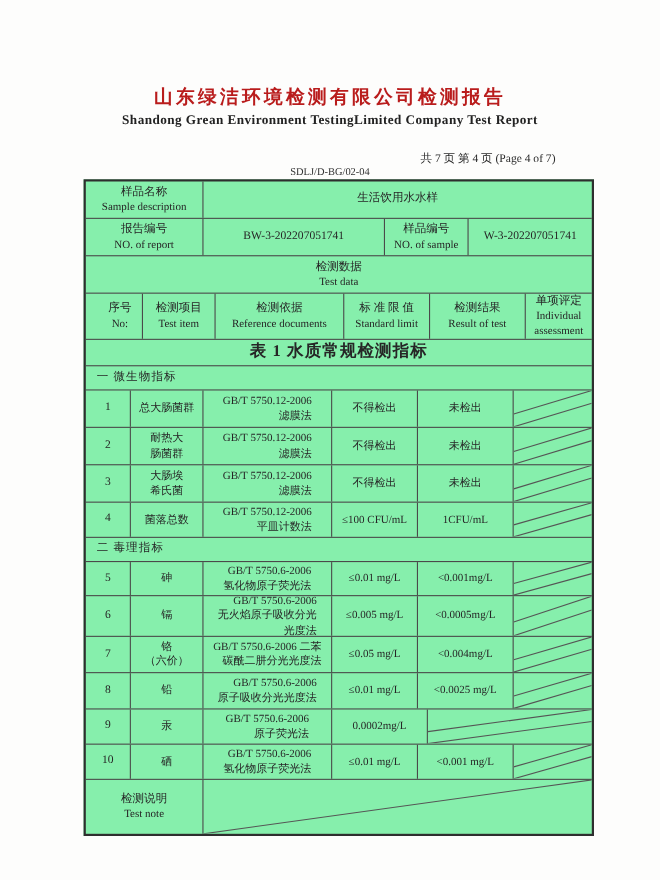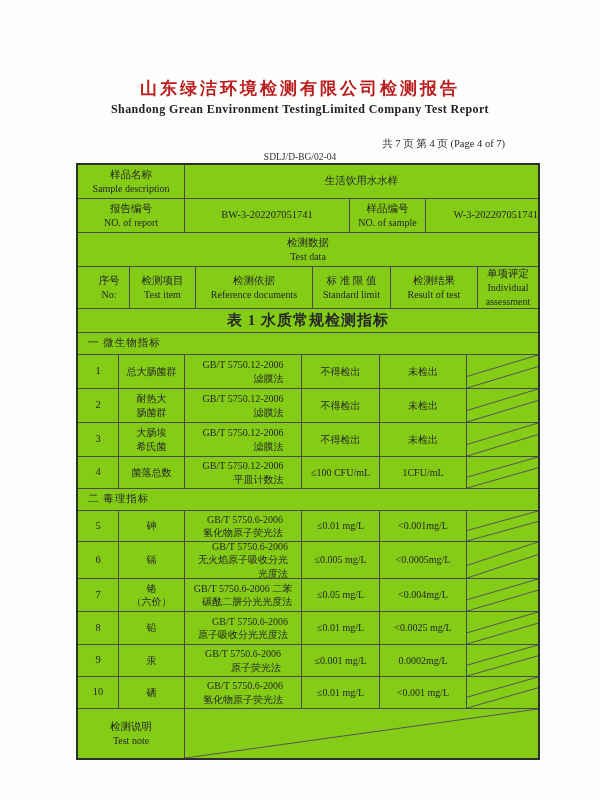--- a/index.html
+++ b/index.html
@@ -11,21 +11,21 @@
   .doc-title { position:absolute; top:77px; left:0; width:100%; text-align:center;
                font-size:17px; font-weight:bold; letter-spacing:3px; color:#b91c1c; }
   .doc-subtitle { position:absolute; top:102px; left:0; width:100%; text-align:center;
                   font-size:12px; font-weight:bold; letter-spacing:0.4px; color:#222; }
   .doc-code { position:absolute; top:119px; left:0; width:100%; text-align:center;
               font-size:9.5px; color:#333;margin-top:33px; }
   .page-info { position:absolute; top:137px; right:95px; font-size:10.5px; color:#2a2a2a; }
 
   
   .tbl { position:absolute; left:76px; top:163px; width:464px; height:597px;
-         border:2px solid #2e2e2e; display:flex; flex-direction:column; background:#84cc16; }
+         border:2px solid #2e2e2e; display:flex; flex-direction:column; background:#86efac; }
   .r { display:flex; flex-shrink:0; border-bottom:1px solid #4a4a4a; }
   .r:last-child { border-bottom:none; }
   .c { border-right:1px solid #4a4a4a; display:flex; flex-direction:column;
        align-items:center; justify-content:center; text-align:center;
        font-size:10px; line-height:1.35; position:relative; overflow:hidden; }
   .c:last-child { border-right:none; }
   .pre { white-space:pre-line; }
   .cn { font-size:10.5px; }
   .en { font-size:10px; }
   .band { }
@@ -35,21 +35,21 @@
   .val { font-size:10.5px; }
   .num { font-size:10.5px; }
   .slash-svg { position:absolute; inset:0; width:100%; height:100%; }
   .slash-svg line { stroke:#555; stroke-width:1; vector-effect:non-scaling-stroke; }
 
   
   .w-no{width:41px;} .w-item{width:66px;} .w-ref{width:117px;text-align:right;}
   .w-lim{width:78px;} .w-res{width:87px;} .w-ass{width:71px; flex:1;}
   
   .w-infolabel{width:107px;} .w-fill{flex:1;}
-  .w-bw{width:165px;} .w-sn{width:76px;} .w-wn{flex:1;align-items:flex-end;}
+  .w-bw{width:165px;} .w-sn{width:76px;} .w-wn{flex:1;}
 
   
   .h-a{height:34px;} .h-b{height:34px;} .h-c{height:34px;} .h-h{height:42px;padding-left:11px;}
   .h-t1{height:24px;} .h-s{height:22px;}
   .h-r{height:34px;} .h-r4{height:32px;} .h-r5{height:31px;} .h-r6{height:37px;}
   .h-r7{height:33px;} .h-r8{height:33px;} .h-r9{height:32px;} .h-r10{height:32px;}
   .h-note{height:49px; flex:1;}
 </style>
 </head>
 <body>
@@ -254,21 +254,20 @@
             <line x1="0" y1="100" x2="100" y2="35"></line>
             <line x1="0" y1="65" x2="100" y2="0"></line>
           </svg>
       </div>
     </div>
     <div class="r h-r9">
       <div class="c w-no num">9</div>
       <div class="c w-item pre">汞</div>
       <div class="c w-ref pre">GB/T 5750.6-2006
 原子荧光法</div>
-      <div class="c w-lim">≤0.001 mg/L</div>
       <div class="c w-res">0.0002mg/L</div>
       <div class="c w-ass">
         <svg class="slash-svg" viewBox="0 0 100 100" preserveAspectRatio="none">
             <line x1="0" y1="100" x2="100" y2="35"></line>
             <line x1="0" y1="65" x2="100" y2="0"></line>
           </svg>
       </div>
     </div>
     <div class="r h-r10">
       <div class="c w-no num">10</div>

